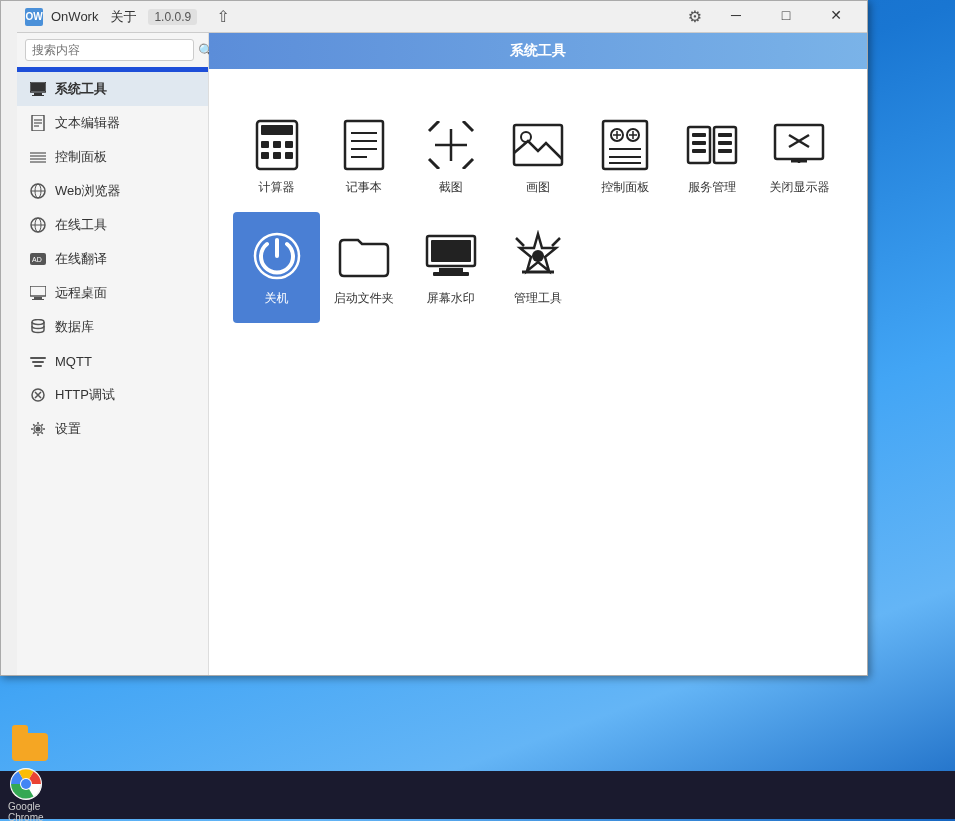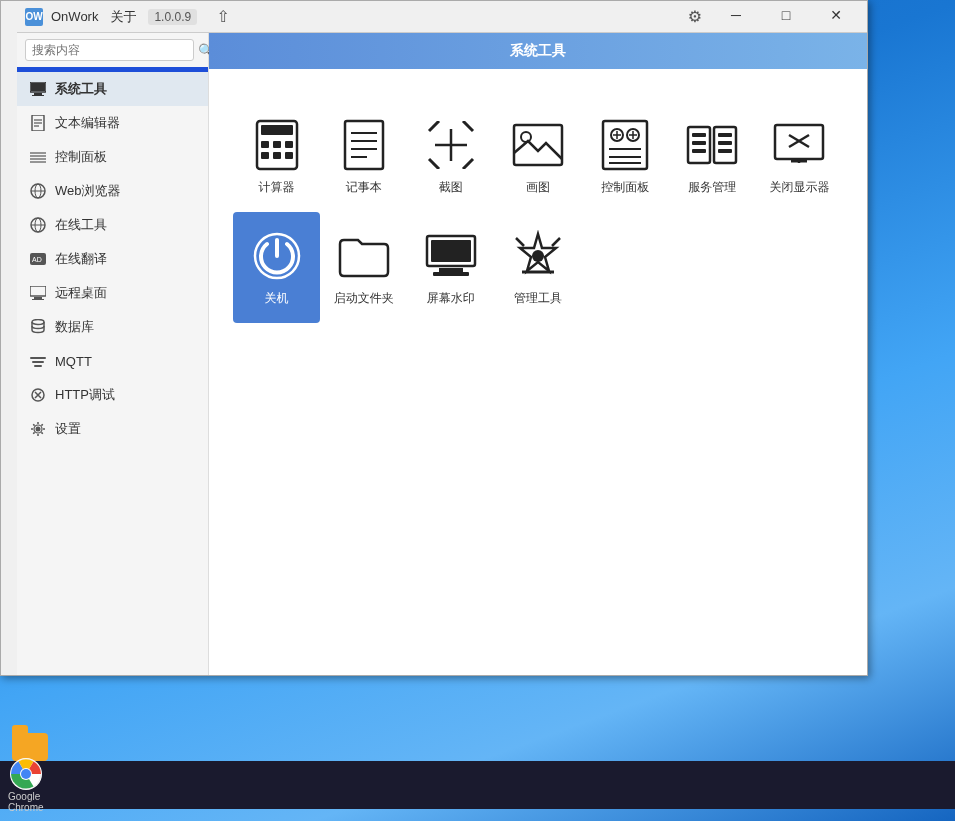--- a/index.html
+++ b/index.html
@@ -17,21 +17,21 @@
       width: 955px;
       height: 821px;
       background: linear-gradient(160deg, #1565c0 0%, #1976d2 30%, #42a5f5 60%, #64b5f6 80%, #1565c0 100%);
       position: relative;
       overflow: hidden;
     }
 
     
     .taskbar {
       position: absolute;
-      bottom: 12px;
+      bottom: 2px;
       left: 0;
       right: 0;
       height: 48px;
       background: #1a1a2e;
       display: flex;
       align-items: center;
       z-index: 100;
     }
 
     .taskbar-chrome {

